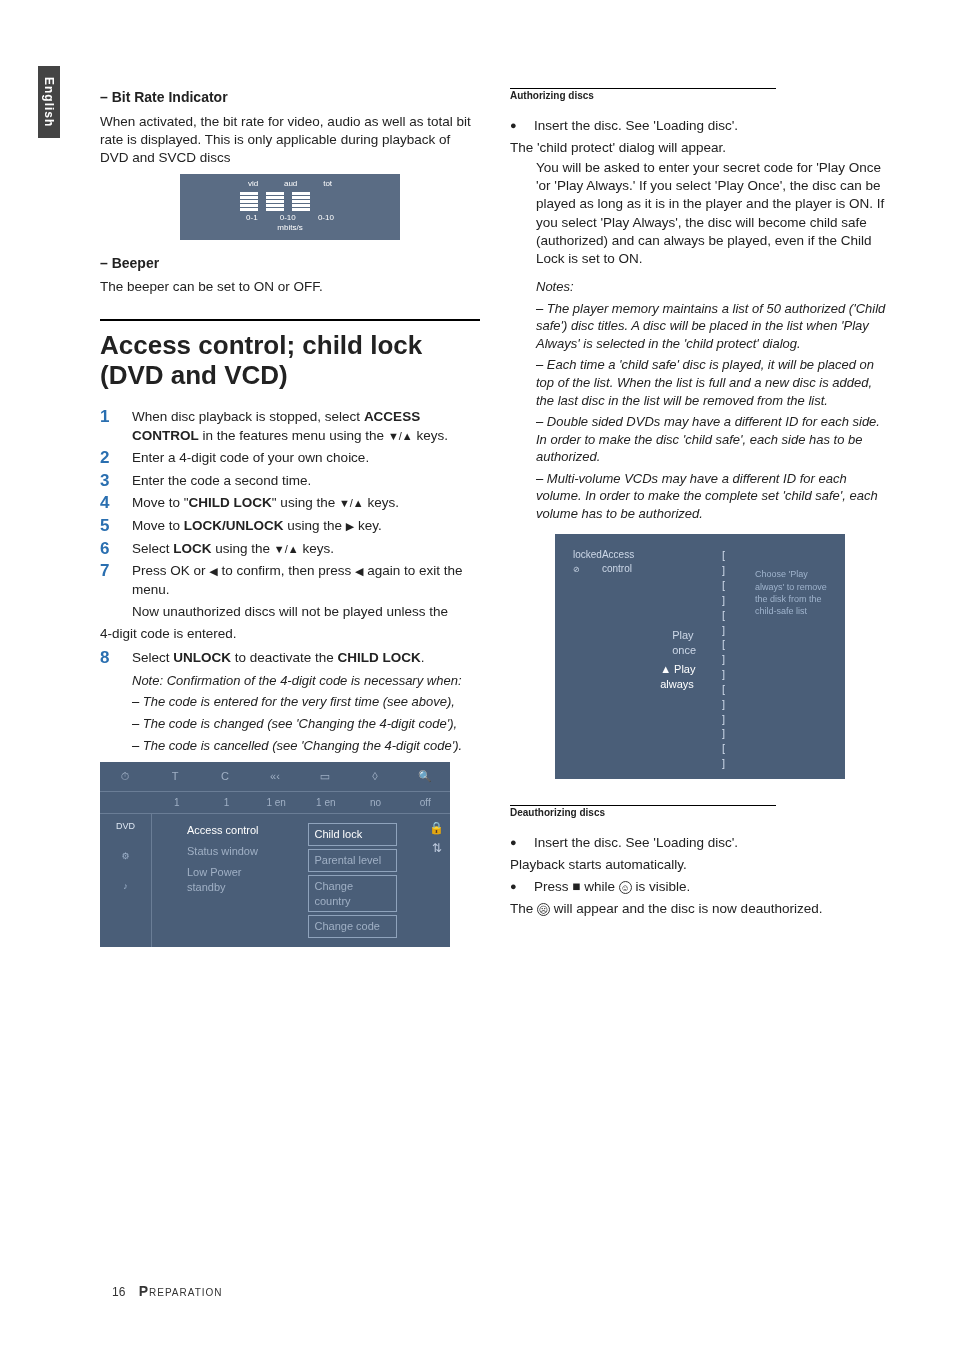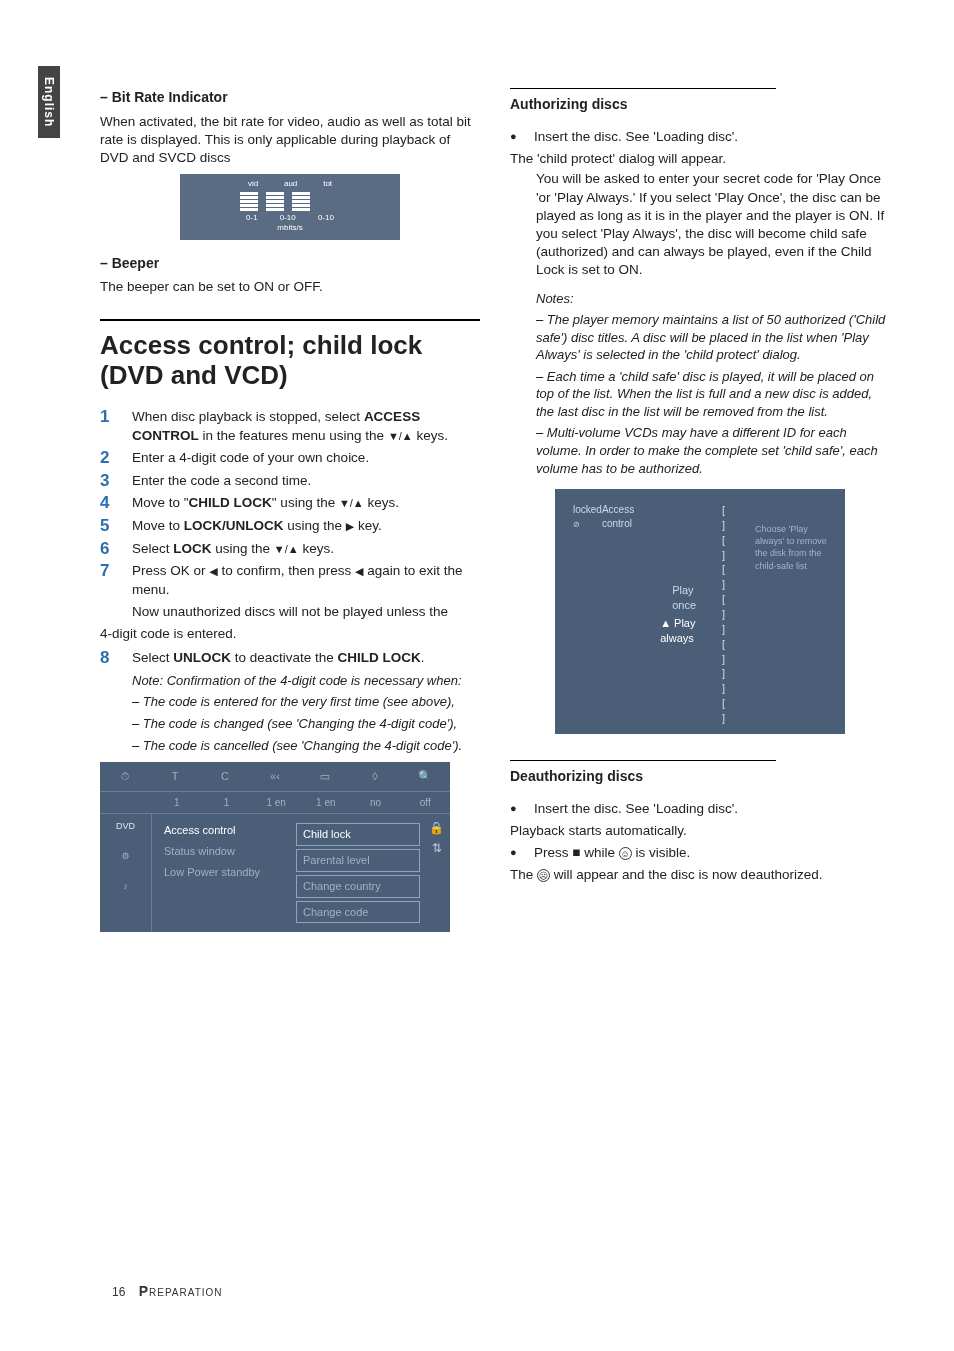--- a/index.html
+++ b/index.html
@@ -49,24 +49,23 @@
   .body { font-size: 13.5px; margin-bottom: 6px; }
   .h1 {
     font-size: 26px;
     font-weight: bold;
     border-top: 2px solid #000;
     padding-top: 10px;
     margin: 22px 0 18px 0;
     line-height: 1.15;
   }
   .h2 {
-    font-size: 14px;
+    font-size: 10px;
     font-weight: bold;
     border-top: 1px solid #000;
-    padding-top: 6px;
     margin: 14px 0 10px 0;
     display: inline-block;
     min-width: 70%;
   }
   .steps { counter-reset: step; }
   .step {
     display: flex;
     gap: 14px;
     margin: 4px 0;
     font-size: 13.5px;
@@ -109,21 +108,21 @@
   .br-seg { width:18px; height:3px; background:#fff; }
   
   .menu-box {
     width: 350px; background:#4a5e78; color:#a0b0c5; font-size:11px;
     margin: 8px 0; padding:0;
   }
   .menu-tabs { display:flex; align-items:center; height:30px; border-bottom:1px solid #6a7d96; }
   .menu-tab { flex:1; text-align:center; font-size:11px; }
   .menu-tabs2 { display:flex; height:22px; border-bottom:1px solid #6a7d96; font-size:10px;}
   .mt2 { flex:1; text-align:center; padding-top:4px;}
-  .menu-body { display:flex; }
+  .menu-body { display:flex;gap:23px; }
   .menu-left { width:52px; border-right:1px solid #6a7d96; min-height:110px; text-align:center; padding-top:6px; font-size:9px; color:#9fb3cc;}
   .menu-mid { flex:1; padding:6px 8px; }
   .menu-mid div { padding:3px 4px; font-size:11px; }
   .menu-mid .active { color:#fff; }
   .menu-right { flex:1; padding:6px 4px; }
   .menu-right .box { border:1px solid #8fa3bc; padding:3px 6px; margin:3px 0; font-size:11px;}
   .menu-right .box.active { color:#fff; }
   .menu-icons { width:26px; padding:6px 2px; font-size:12px; text-align:center; color:#c0cde0;}
   
   .ac-box {
@@ -297,20 +296,21 @@
 
   <div class="bullet">
           <span class="txt">Insert the disc. See 'Loading disc'.</span>
         </div>
   <div class="sub">The 'child protect' dialog will appear.</div>
   <div class="body" style="margin-left:26px;">You will be asked to enter your secret code for 'Play Once 'or 'Play Always.' If you select 'Play Once', the disc can be played as long as it is in the player and the player is ON. If you select 'Play Always', the disc will become child safe (authorized) and can always be played, even if the Child Lock is set to ON.</div>
 
   <div class="note-italic-block" style="margin-left:26px; margin-top:10px;">Notes:</div>
   <div class="note-italic-block" style="margin-left:26px;">–   The player memory maintains a list of 50 authorized ('Child safe') disc titles. A disc will be placed in the list when 'Play Always' is selected in the 'child protect' dialog.</div>
   <div class="note-italic-block" style="margin-left:26px;">–   Each time a 'child safe' disc is played, it will be placed on top of the list. When the list is full and a new disc is added, the last disc in the list will be removed from the list.</div>
+  <div class="note-italic-block" style="margin-left:26px;">–   Double sided DVDs may have a different ID for each side. In order to make the disc 'child safe', each side has to be authorized.</div>
   <div class="note-italic-block" style="margin-left:26px;">–   Multi-volume VCDs may have a different ID for each volume. In order to make the complete set 'child safe', each volume has to be authorized.</div>
 
   <div class="ac-box">
     <div class="ac-top">
       <span><span>locked</span><br><span style="font-size:8px;">⊘</span></span>
       <span>Access control</span>
     </div>
     <div class="ac-mid">
       <div class="ac-opts">
         <div style="padding-left:12px;">Play once</div>

